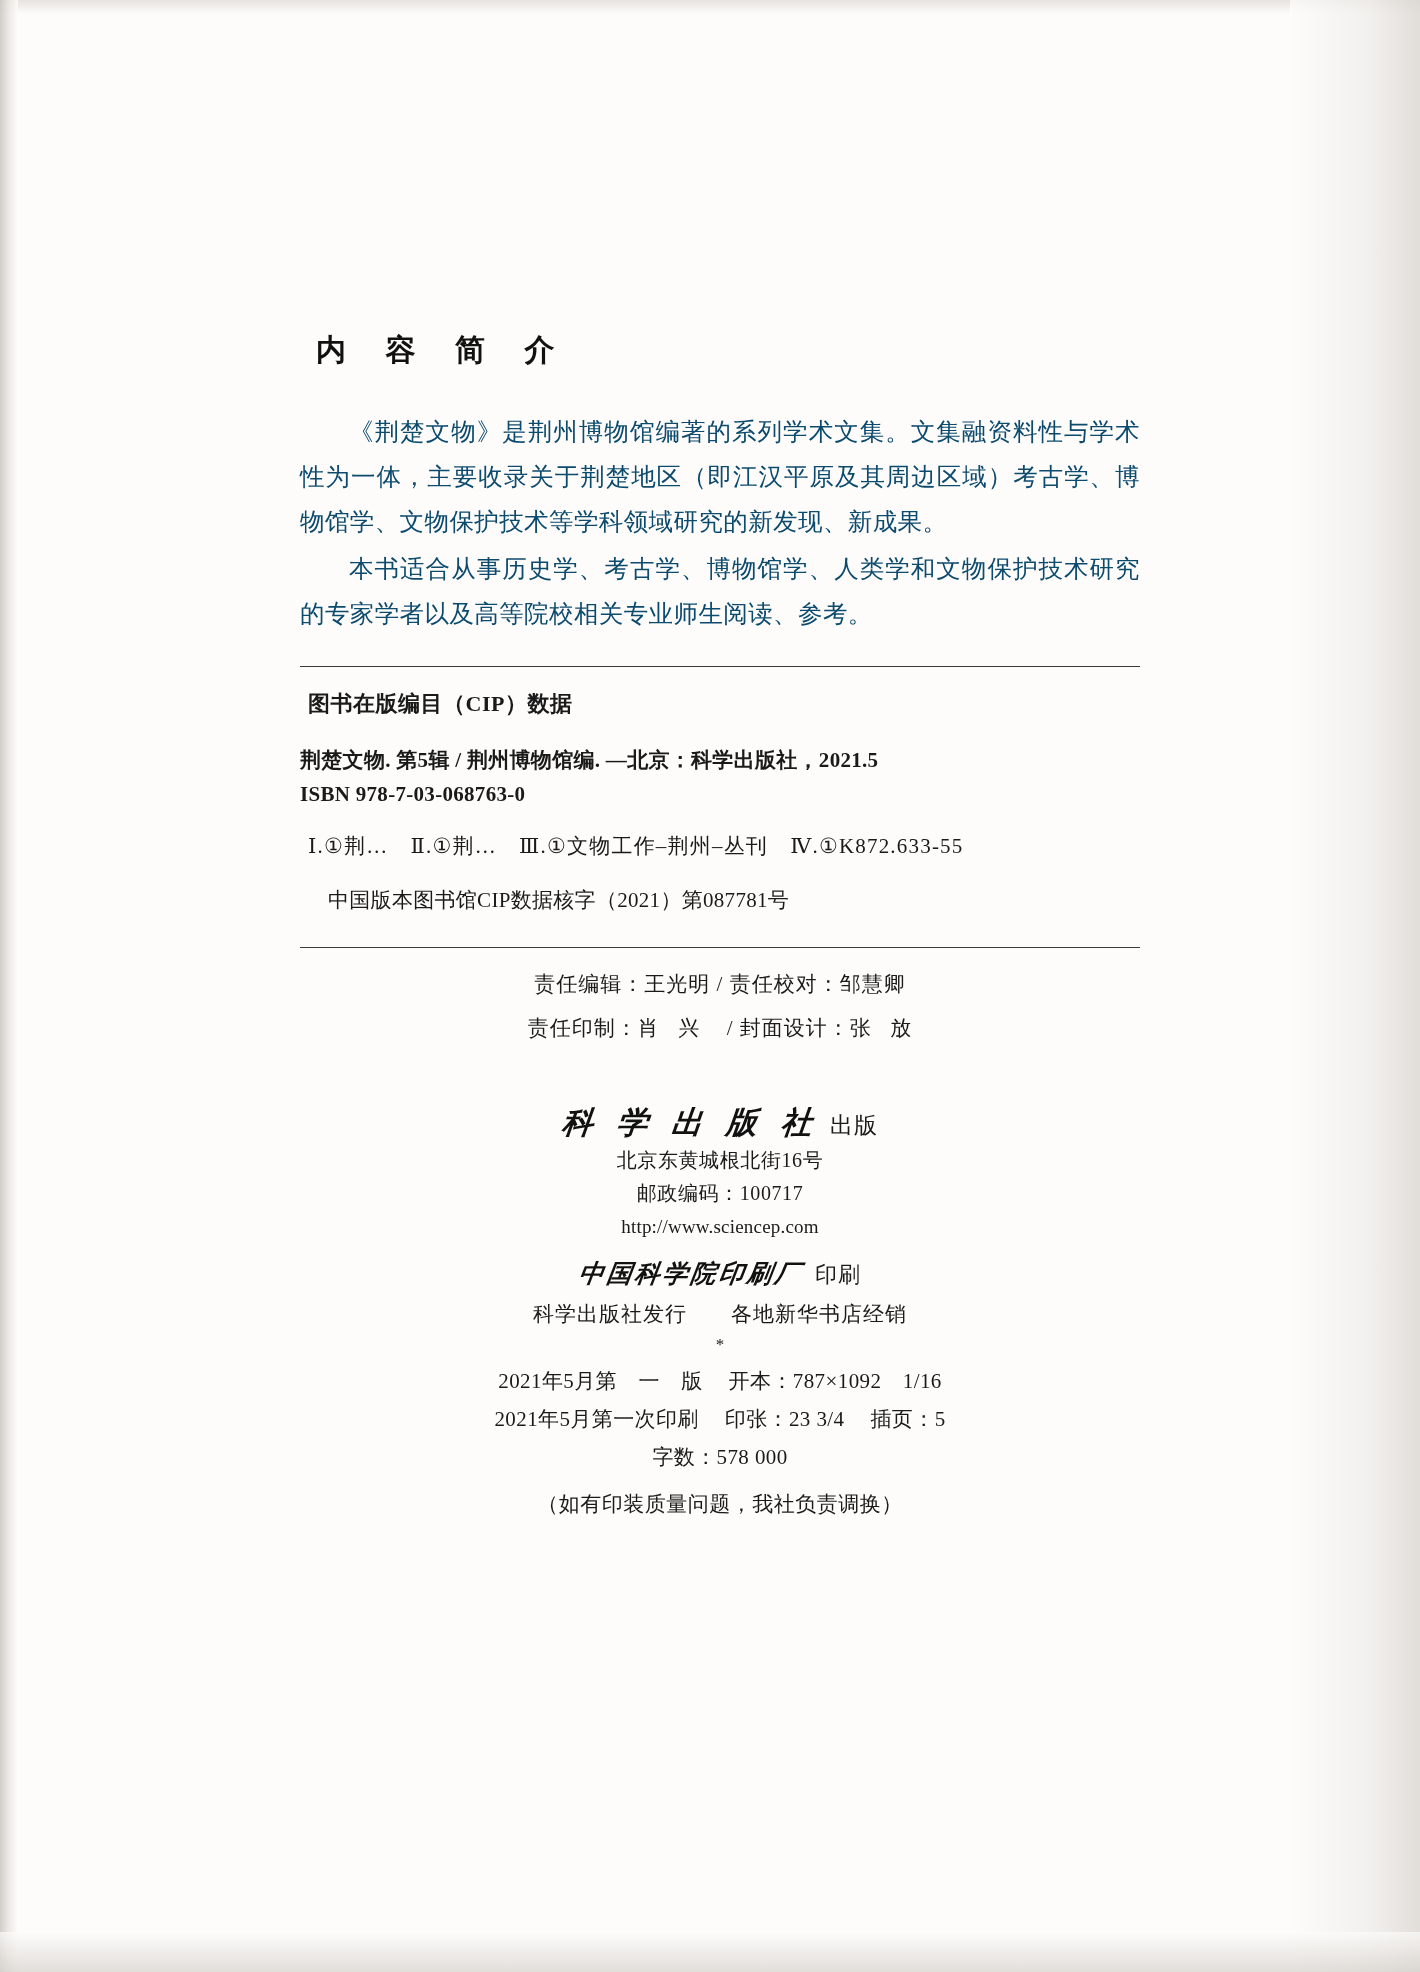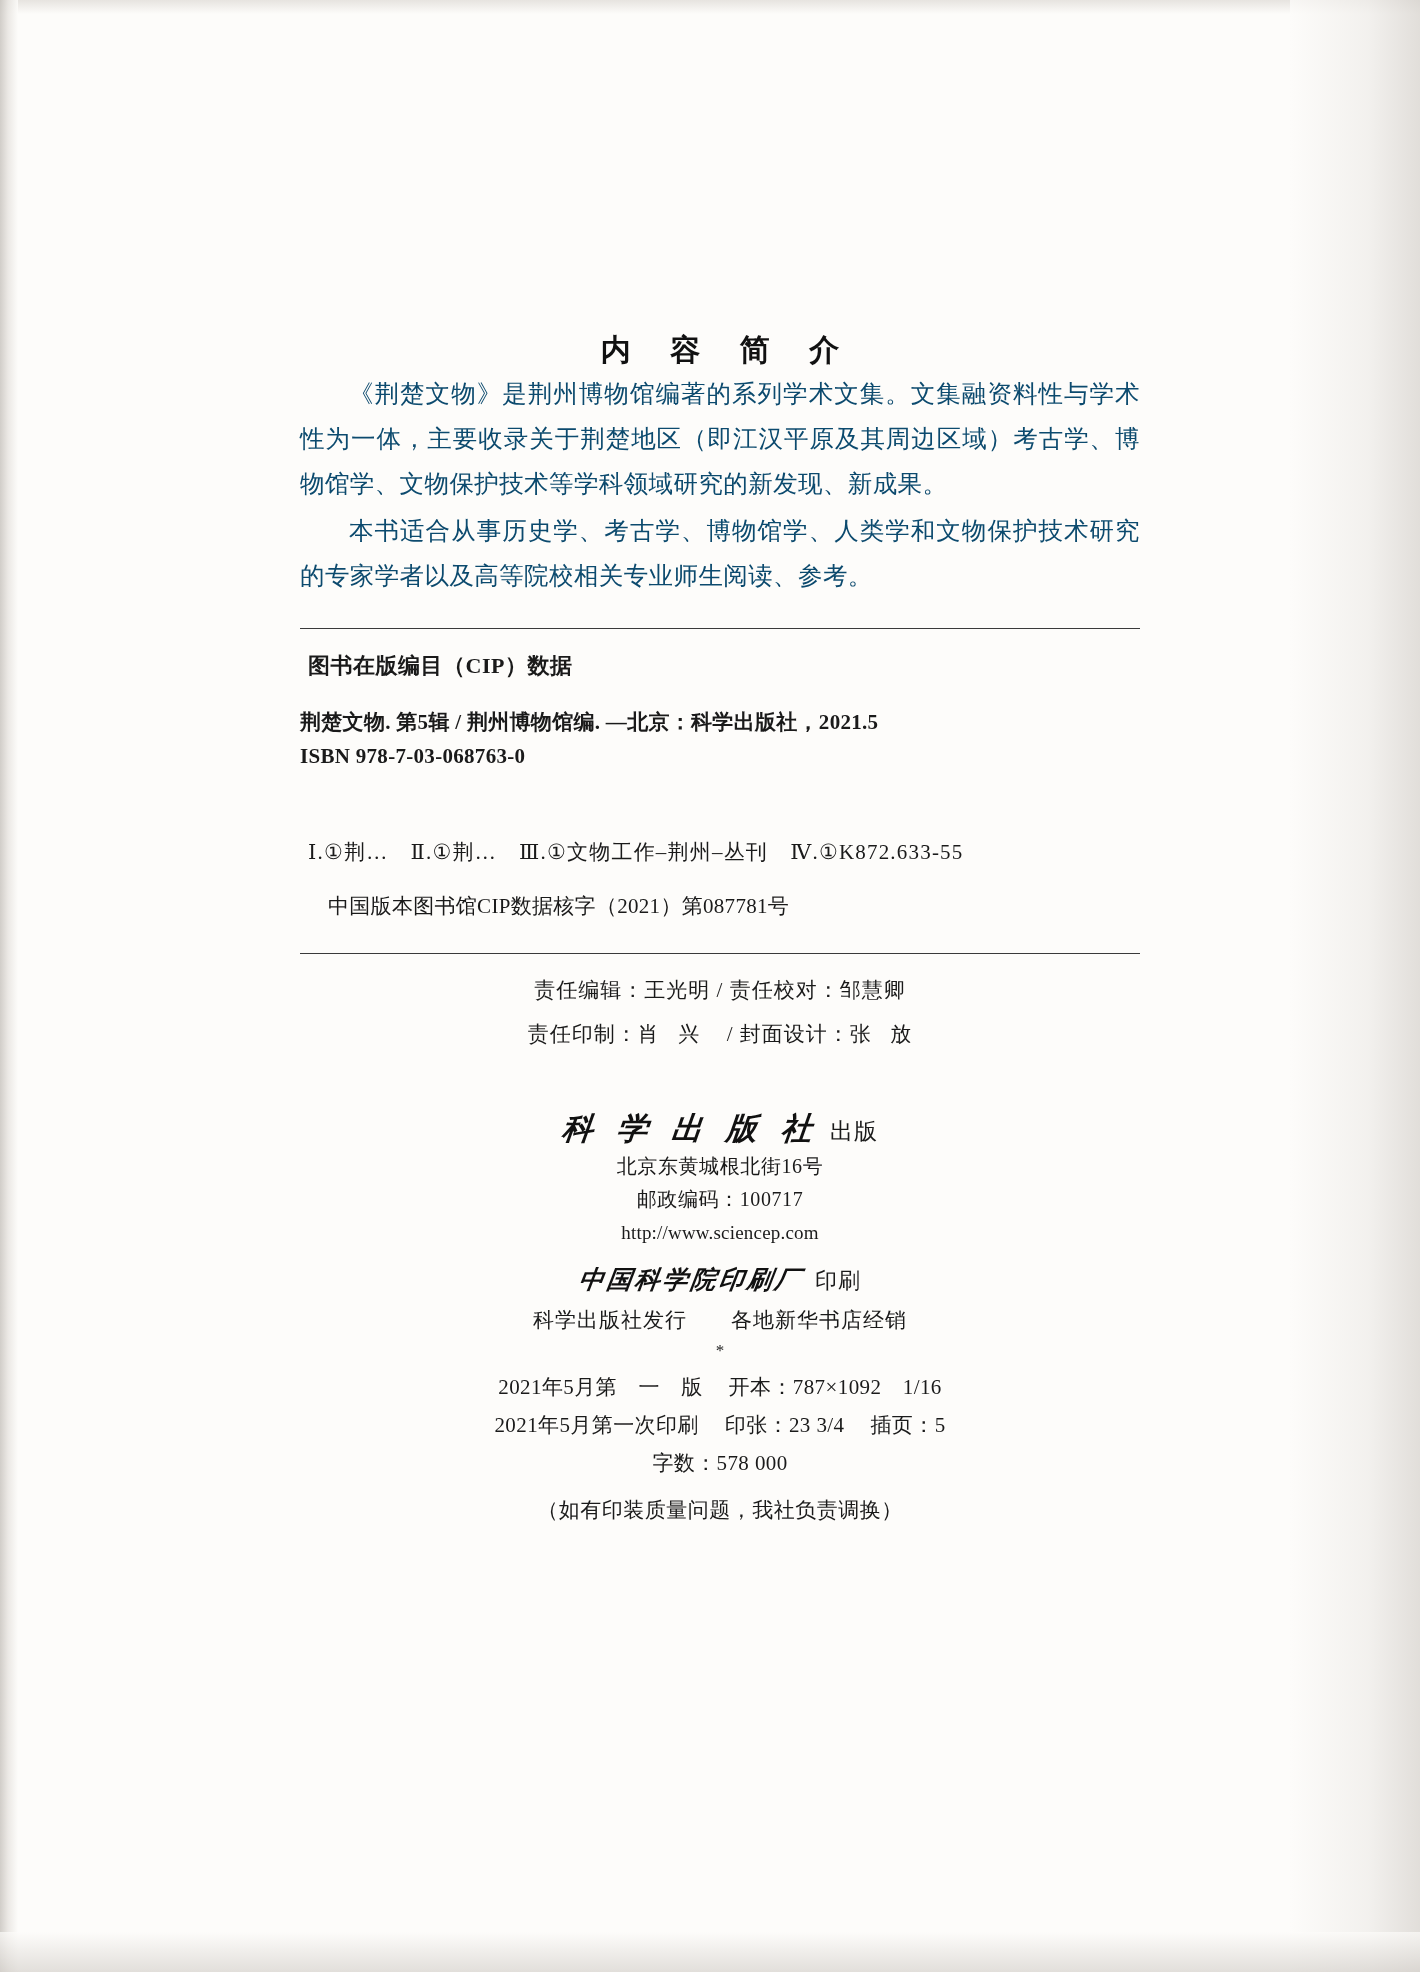--- a/index.html
+++ b/index.html
@@ -47,25 +47,25 @@
   }
 
   .content {
     position: absolute;
     left: 300px;
     top: 330px;
     width: 840px;
   }
 
   .section-title {
-    text-align: center;
     font-size: 30px;
     font-weight: bold;
     letter-spacing: 16px;
     text-indent: 16px;
+    margin-bottom: 38px;
     color: #111;
   }
 
   .para {
     font-size: 24.5px;
     line-height: 45px;
     text-align: justify;
     text-indent: 49px;
     margin: 0 0 2px 0;
     letter-spacing: .4px;
@@ -95,21 +95,20 @@
     font-weight: bold;
   }
   .cip-gap {
     height: 18px;
   }
   .cip-class {
     font-size: 21px;
     line-height: 34px;
     margin-left: 8px;
     letter-spacing: 1.2px;
-    margin-top: 44px;
   }
   .cip-core {
     font-size: 21px;
     line-height: 34px;
     margin: 20px 0 0 28px;
     letter-spacing: .3px;
   }
 
   .staff {
     text-align: center;

